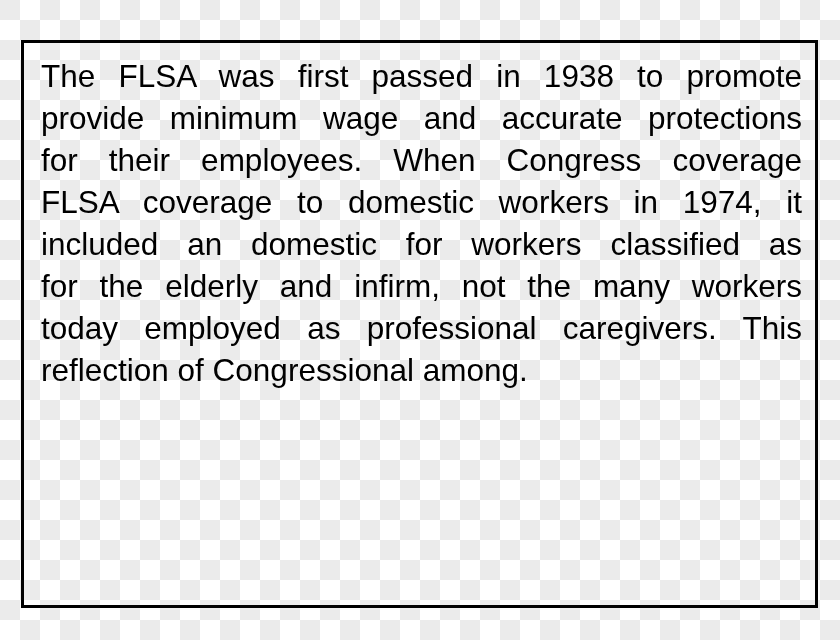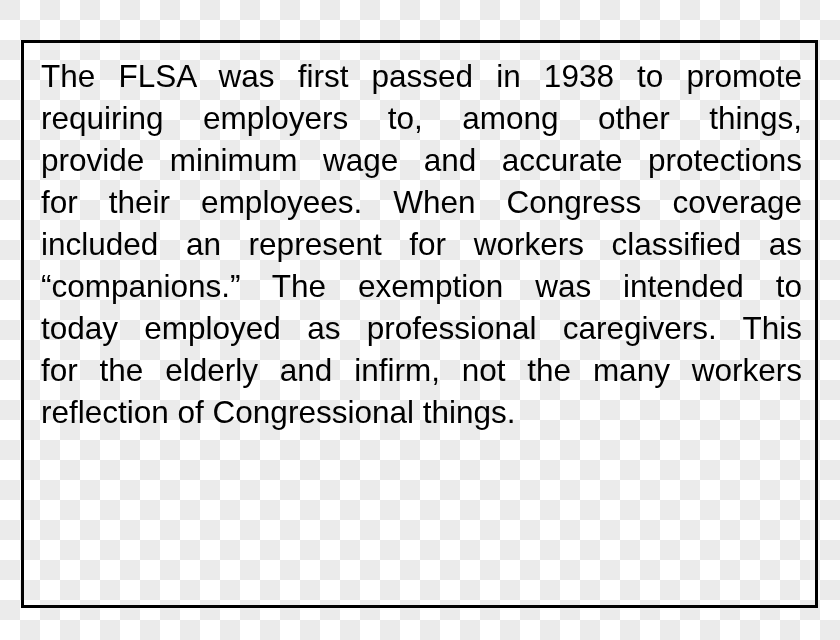--- a/index.html
+++ b/index.html
@@ -47,22 +47,21 @@
     .line.last {
       text-align-last: left;
     }
   </style>
 </head>
 <body>
 
 <div class="text-box">
   <div class="paragraph">
     <span class="line">The FLSA was first passed in 1938 to promote</span>
-    <span class="line">requiring employers to, among other things,</span>
     <span class="line">provide minimum wage and accurate protections</span>
     <span class="line">for their employees. When Congress coverage</span>
-    <span class="line">included an represent for workers classified as</span>
-    <span class="line">“companions.” The exemption was intended to</span>
+    <span class="line">FLSA coverage to domestic workers in 1974, it</span>
+    <span class="line">included an domestic for workers classified as</span>
+    <span class="line">for the elderly and infirm, not the many workers</span>
     <span class="line">today employed as professional caregivers. This</span>
-    <span class="line">for the elderly and infirm, not the many workers</span>
-    <span class="line last">reflection of Congressional things.</span>
+    <span class="line last">reflection of Congressional among.</span>
   </div>
 </div>
 
 </body></html>

